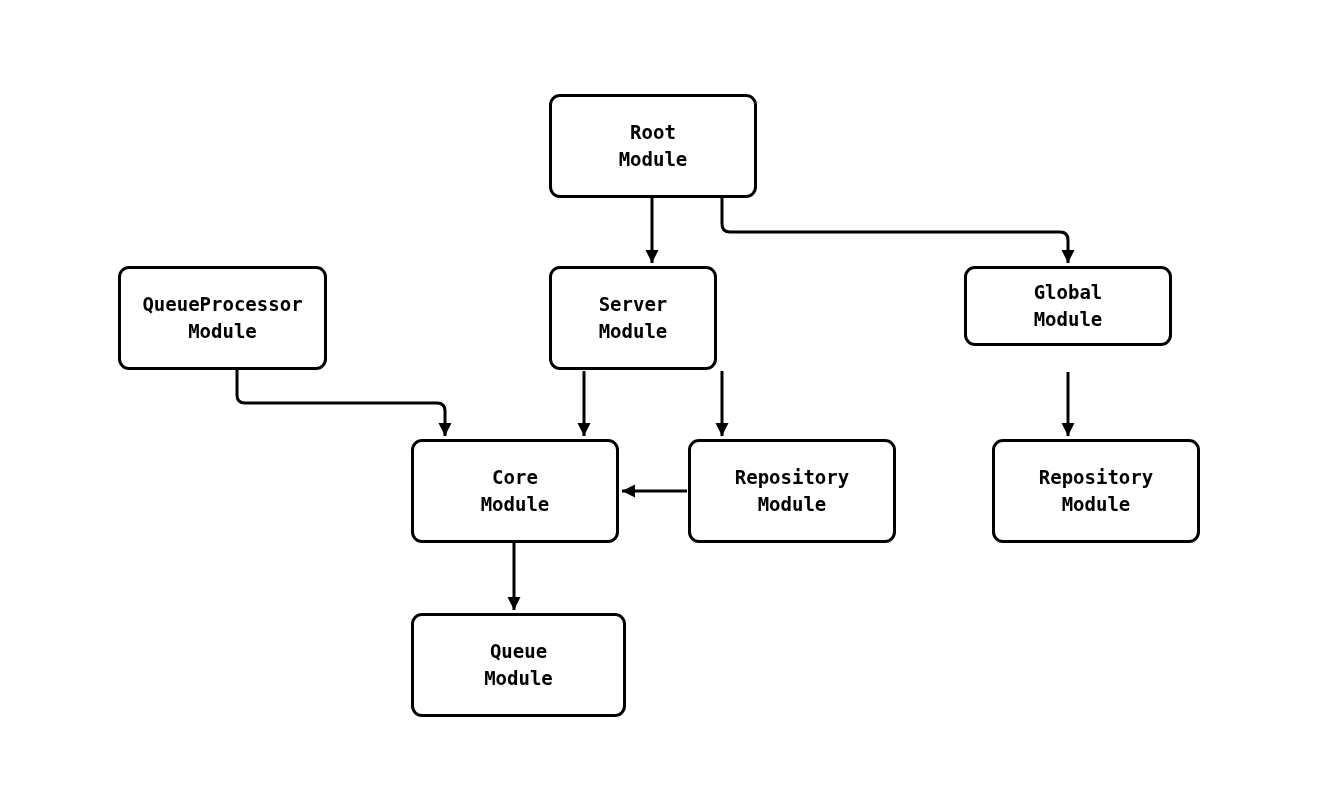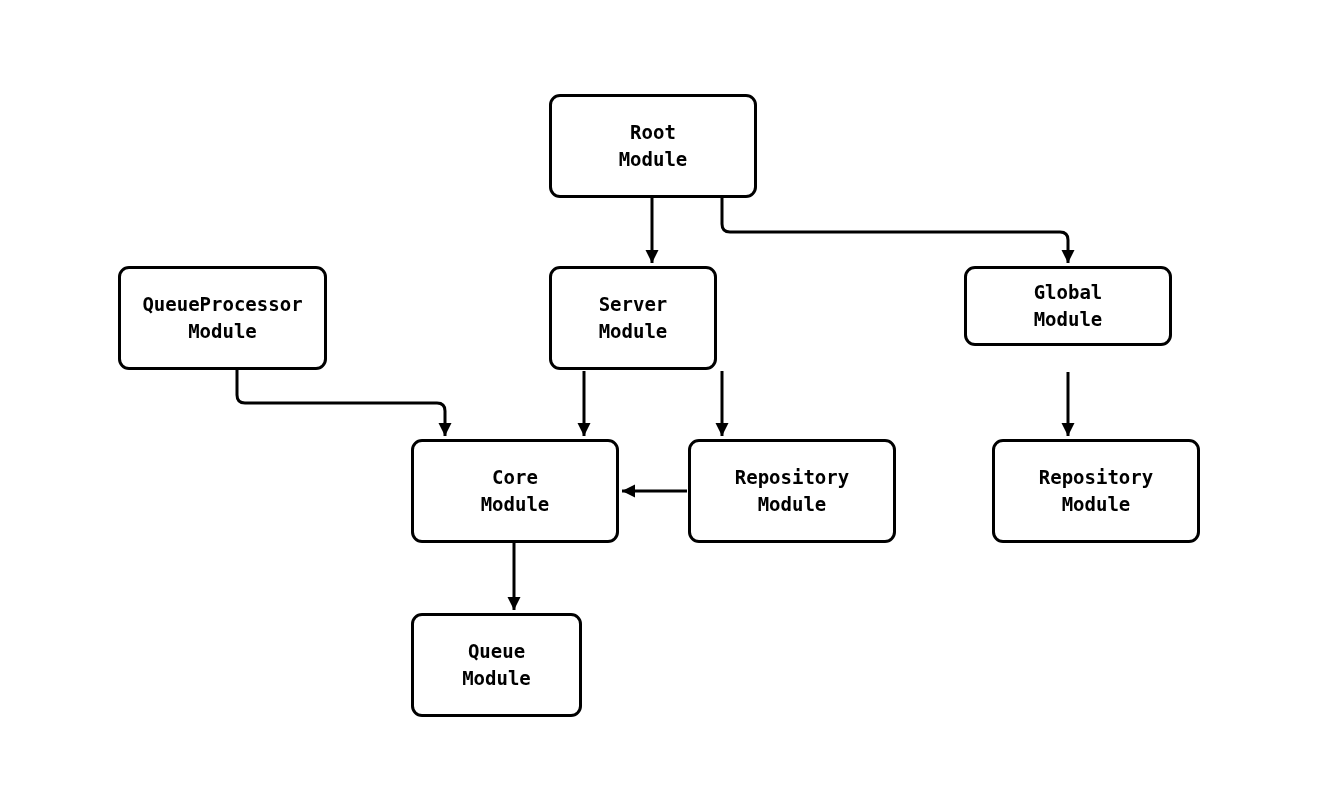--- a/index.html
+++ b/index.html
@@ -106,18 +106,18 @@
   <div class="node" style="left:688px; top:439px; width:208px; height:104px;">
     <span>Repository</span>
     <span>Module</span>
   </div>
 
   <div class="node" style="left:992px; top:439px; width:208px; height:104px;">
     <span>Repository</span>
     <span>Module</span>
   </div>
 
-  <div class="node" style="left:411px; top:613px; width:171px; height:104px;">
+  <div class="node" style="left:411px; top:613px; width:215px; height:104px;">
     <span>Queue</span>
     <span>Module</span>
   </div>
 
 </div>
 
 </body></html>

